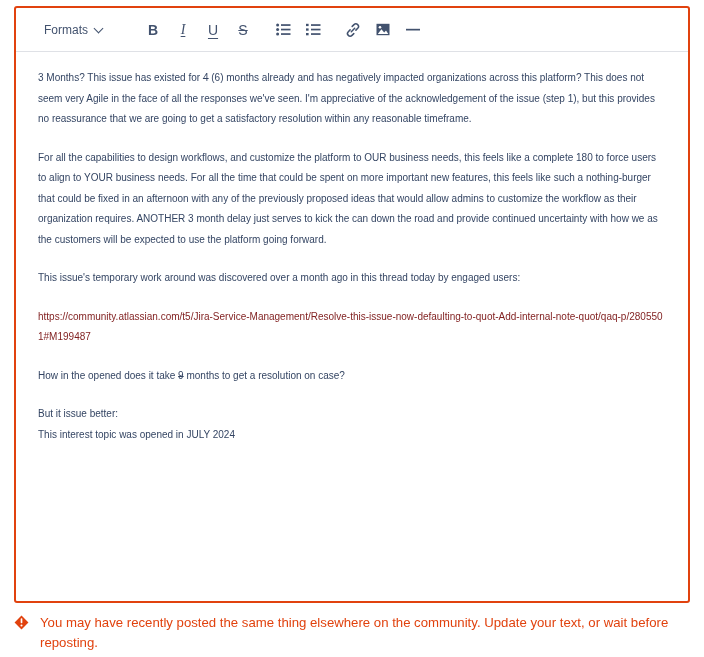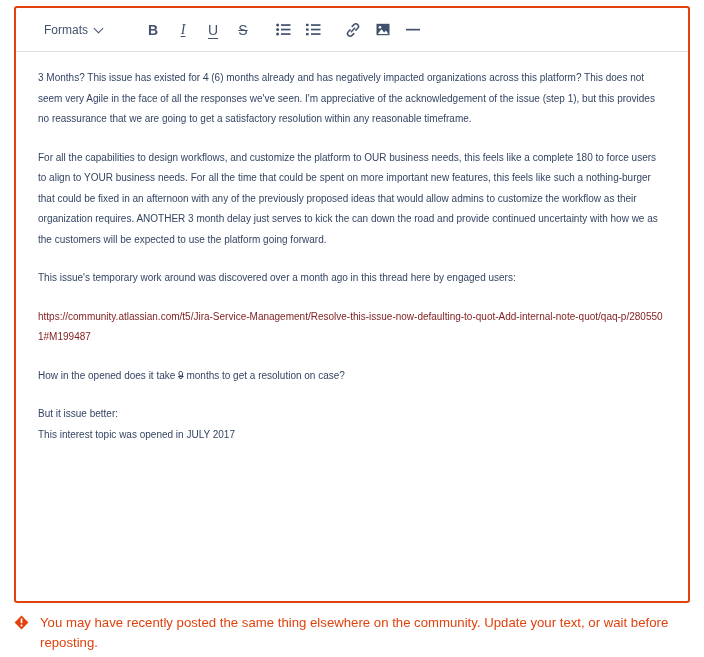--- a/index.html
+++ b/index.html
@@ -217,31 +217,31 @@
     </div>
 
   </div>
 
   <div class="content">
 
     <p><span>3 Months?   This issue has existed for </span><span class="strike">4</span><span> (6) months already and has negatively impacted organizations across this platform?   This does not seem very Agile in the face of all the responses we've seen.   I'm appreciative of the acknowledgement of the issue (step 1), but this provides no reassurance that we are going to get a satisfactory resolution within any reasonable timeframe.</span></p>
 
     <p>For all the capabilities to design workflows, and customize the platform to OUR business needs, this feels like a complete 180 to force users to align to YOUR business needs.    For all the time that could be spent on more important new features, this feels like such a nothing-burger that could be fixed in an afternoon with any of the previously proposed ideas that would allow admins to customize the workflow as their organization requires.  ANOTHER 3 month delay just serves to kick the can down the road and provide continued uncertainty with how we as the customers will be expected to use the platform going forward.</p>
 
-    <p>This issue's temporary work around was discovered over a month ago in this thread here by engaged users:</p>
+    <p>This issue's temporary work around was discovered over a month ago in this thread today by engaged users:</p>
 
     <p class="link-para">
       <a class="link">https://community.atlassian.com/t5/Jira-Service-Management/Resolve-this-issue-now-defaulting-to-quot-Add-internal-note-quot/qaq-p/2805501#M199487</a>
     </p>
 
 
     <p><span>How in the opened does it take </span><span class="strike">9</span><span> months to get a resolution on case?</span></p>
 
     <p class="tight">But it issue better:</p>
-    <p class="tight">This interest topic was opened in JULY 2017</p>
+    <p class="tight">This interest topic was opened in JULY 2024</p>
 
   </div>
 </div>
 
 <div class="error-row">
   <svg class="error-icon" viewBox="0 0 16 16">
     <path d="M8 0.6 L15.4 8 L8 15.4 L0.6 8 Z" fill="#E1420E"></path>
     <rect x="7.1" y="3.4" width="1.8" height="5.4" rx="0.8" fill="#ffffff"></rect>
     <circle cx="8" cy="11.2" r="1.1" fill="#ffffff"></circle>
   </svg>

